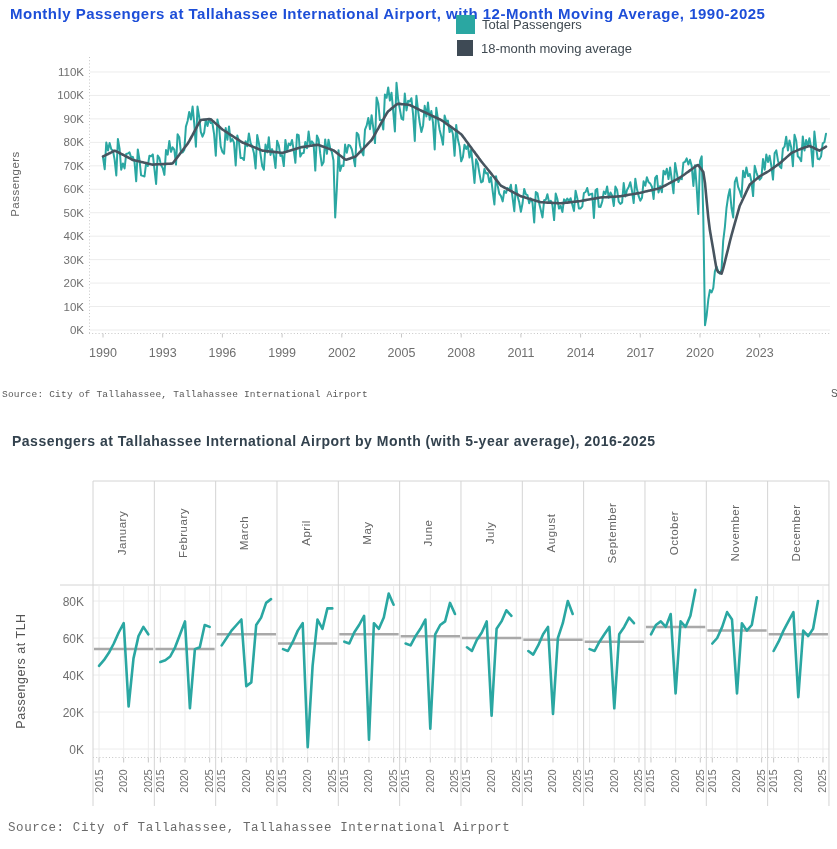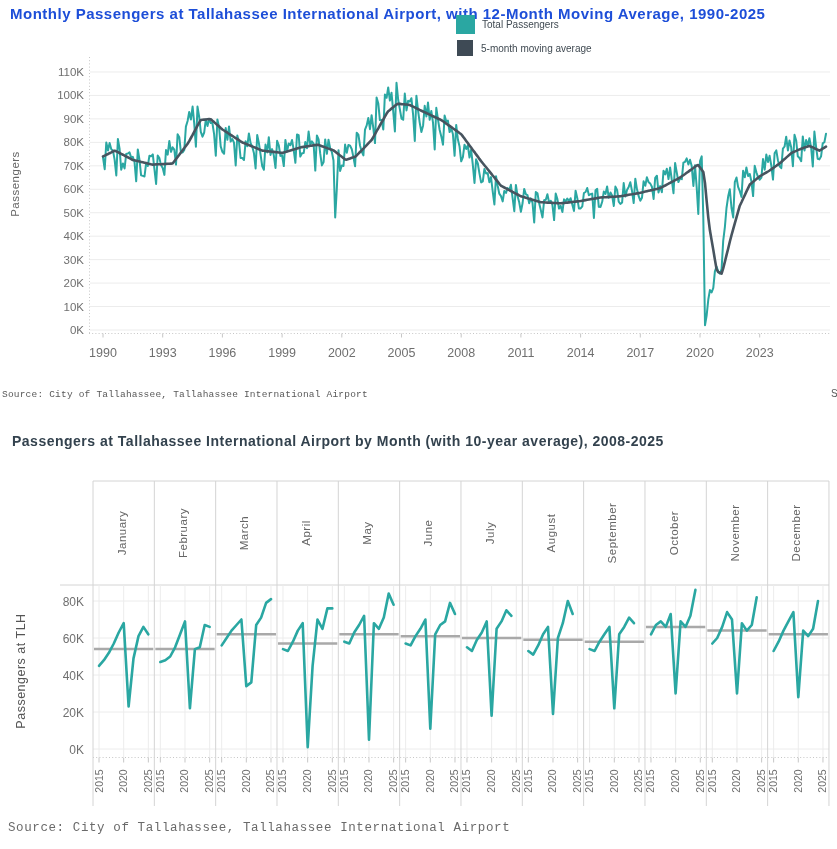--- a/index.html
+++ b/index.html
@@ -7,21 +7,21 @@
   body { width:837px; height:849px; position:relative; overflow:hidden;
          font-family:"Liberation Sans", sans-serif; }
   .chart-title { position:absolute; font-weight:bold; white-space:nowrap; letter-spacing:0.5px; }
   .t1 { left:10px; top:5px; font-size:15px; }
   .t2 { left:12px; top:433px; font-size:14px; }
   .legend { position:absolute; left:456px; top:15px; z-index:3; }
   .lrow { display:flex; align-items:center; margin-bottom:6px; }
   .sw  { display:inline-block; flex:none; }
   .sw1 { width:19px; height:19px; margin-right:7px; }
   .sw2 { width:16px; height:16px; margin:0 8px 0 1px; }
-  .ltext { font-size:10px; white-space:nowrap; }
+  .ltext { font-size:13px; white-space:nowrap; }
   .source { position:absolute; white-space:nowrap;font-family:Liberation Mono, monospace; }
   .s1 { left:2px; top:389px; font-size:9.5px; letter-spacing:0.2px; }
   .s2 { left:8px; top:821px; font-size:12.5px; letter-spacing:0.6px; }
   .clipped { position:absolute; left:831px; top:388px; width:6px; height:12px;
              overflow:hidden; font-size:10px; }
   svg { position:absolute; left:0; }
   #topsvg { top:0; }
   #botsvg { top:455px; }
   svg text { font-family:"Liberation Sans", sans-serif; }
 </style>
@@ -30,21 +30,21 @@
 
 <div class="chart-title t1" style="color: #1d4ed8;">Monthly Passengers at Tallahassee International Airport, with 12-Month Moving Average, 1990-2025</div>
 
 <div class="legend">
   <div class="lrow">
     <span class="sw sw1" style="background: rgb(42, 167, 162);"></span>
     <span class="ltext" style="color: rgb(64, 74, 82);">Total Passengers</span>
   </div>
   <div class="lrow">
     <span class="sw sw2" style="background: rgb(62, 74, 85);"></span>
-    <span class="ltext" style="color: rgb(64, 74, 82);">5-month moving average</span>
+    <span class="ltext" style="color: rgb(64, 74, 82);">18-month moving average</span>
   </div>
 </div>
 
 <svg id="topsvg" width="837" height="375" viewBox="0 0 837 375">
     <g>
       <line x1="90" y1="330" x2="830" y2="330" stroke="#ececec" stroke-width="1"></line>
       <line x1="90" y1="306.545" x2="830" y2="306.545" stroke="#ececec" stroke-width="1"></line>
       <line x1="90" y1="283.09000000000003" x2="830" y2="283.09000000000003" stroke="#ececec" stroke-width="1"></line>
       <line x1="90" y1="259.635" x2="830" y2="259.635" stroke="#ececec" stroke-width="1"></line>
       <line x1="90" y1="236.18" x2="830" y2="236.18" stroke="#ececec" stroke-width="1"></line>
@@ -97,21 +97,21 @@
       <text x="759.6999999999999" y="357" fill="#6f6f6f" font-size="12.5" text-anchor="middle">2023</text>
       <text x="19" y="184" fill="#666666" font-size="11.5" text-anchor="middle" transform="rotate(-90 19 184)" letter-spacing="0.5">Passengers</text>
     </g>
     <polyline points="103.0,157.3 104.7,169.2 106.3,142.4 108.0,150.5 109.6,142.9 111.3,149.3 113.0,150.6 114.6,159.6 116.3,175.4 117.9,138.9 119.6,149.0 121.2,169.7 122.9,163.4 124.6,168.5 126.2,153.9 127.9,153.5 129.5,152.4 131.2,157.6 132.8,156.9 134.5,161.8 136.2,181.3 137.8,149.4 139.5,159.8 141.1,175.4 142.8,175.9 144.5,176.5 146.1,163.3 147.8,166.0 149.4,155.8 151.1,156.2 152.8,154.4 154.4,168.9 156.1,183.9 157.7,155.5 159.4,158.1 161.0,165.1 162.7,168.1 164.4,174.9 166.0,150.0 167.7,154.6 169.3,141.0 171.0,151.8 172.6,147.3 174.3,149.7 176.0,164.6 177.6,134.3 179.3,137.3 180.9,152.2 182.6,152.4 184.3,150.0 185.9,126.6 187.6,121.0 189.2,112.0 190.9,119.5 192.6,106.6 194.2,123.1 195.9,146.8 197.5,106.6 199.2,117.0 200.8,131.9 202.5,136.7 204.2,132.5 205.8,119.5 207.5,126.1 209.1,118.9 210.8,123.1 212.4,123.0 214.1,134.1 215.8,155.7 217.4,119.4 219.1,127.4 220.7,146.4 222.4,151.9 224.1,153.8 225.7,128.0 227.4,139.8 229.0,126.4 230.7,141.6 232.3,139.0 234.0,142.6 235.7,165.5 237.3,135.5 239.0,142.0 240.6,158.0 242.3,158.0 244.0,160.0 245.6,141.3 247.3,146.2 248.9,133.4 250.6,143.2 252.3,146.7 253.9,152.9 255.6,168.5 257.2,135.0 258.9,143.2 260.5,154.1 262.2,166.0 263.9,169.8 265.5,144.5 267.2,152.4 268.8,137.2 270.5,155.0 272.1,149.1 273.8,155.3 275.5,167.9 277.1,140.8 278.8,145.3 280.4,155.9 282.1,155.3 283.8,166.1 285.4,139.9 287.1,151.5 288.7,143.4 290.4,145.2 292.0,140.0 293.7,149.9 295.4,162.8 297.0,134.5 298.7,135.2 300.3,156.6 302.0,153.2 303.7,153.1 305.3,141.9 307.0,148.2 308.6,131.5 310.3,144.8 311.9,141.3 313.6,143.9 315.3,170.6 316.9,135.4 318.6,139.4 320.2,153.4 321.9,165.4 323.6,162.1 325.2,139.4 326.9,153.8 328.5,139.7 330.2,148.4 331.9,152.2 333.5,160.5 335.2,217.4 336.8,189.3 338.5,150.2 340.1,171.0 341.8,165.4 343.5,166.0 345.1,144.6 346.8,152.8 348.4,144.9 350.1,145.7 351.8,149.3 353.4,157.1 355.1,166.2 356.7,132.8 358.4,134.6 360.0,145.5 361.7,151.6 363.4,155.4 365.0,129.6 366.7,125.4 368.3,118.0 370.0,129.2 371.6,115.2 373.3,128.0 375.0,143.1 376.6,97.4 378.3,103.4 379.9,120.1 381.6,120.0 383.3,129.5 384.9,94.5 386.6,97.8 388.2,87.5 389.9,100.6 391.5,92.7 393.2,111.1 394.9,131.4 396.5,82.8 398.2,100.0 399.8,108.9 401.5,118.6 403.2,119.8 404.8,93.5 406.5,110.4 408.1,100.8 409.8,101.5 411.4,98.2 413.1,114.6 414.8,141.0 416.4,95.7 418.1,110.9 419.7,122.6 421.4,132.0 423.1,125.4 424.7,105.8 426.4,116.5 428.0,102.5 429.7,119.8 431.3,111.0 433.0,122.6 434.7,149.4 436.3,107.8 438.0,119.7 439.6,129.7 441.3,136.4 443.0,144.7 444.6,115.6 446.3,121.5 447.9,120.6 449.6,132.1 451.3,128.4 452.9,134.1 454.6,155.8 456.2,124.9 457.9,139.6 459.5,146.2 461.2,161.3 462.9,157.2 464.5,144.7 466.2,149.0 467.8,145.4 469.5,157.5 471.1,149.7 472.8,164.6 474.5,183.0 476.1,159.3 477.8,163.5 479.4,173.1 481.1,182.4 482.8,181.3 484.4,169.0 486.1,173.5 487.7,173.1 489.4,182.2 491.0,177.1 492.7,191.3 494.4,204.4 496.0,176.2 497.7,185.9 499.3,193.7 501.0,196.1 502.7,201.4 504.3,190.9 506.0,192.9 507.6,188.1 509.3,190.1 510.9,184.8 512.6,197.9 514.3,211.2 515.9,184.9 517.6,196.3 519.2,202.3 520.9,211.8 522.6,203.0 524.2,188.9 525.9,194.3 527.5,195.2 529.2,203.2 530.8,198.4 532.5,202.7 534.2,222.4 535.8,192.1 537.5,193.3 539.1,203.1 540.8,210.1 542.5,217.5 544.1,200.3 545.8,199.8 547.4,194.3 549.1,202.5 550.8,200.8 552.4,204.7 554.1,220.1 555.7,193.6 557.4,199.1 559.0,208.6 560.7,205.9 562.4,212.0 564.0,199.3 565.7,201.3 567.3,198.6 569.0,201.2 570.6,198.2 572.3,204.4 574.0,211.0 575.6,190.7 577.3,198.2 578.9,208.4 580.6,208.4 582.3,206.3 583.9,193.0 585.6,192.0 587.2,188.0 588.9,195.3 590.5,194.2 592.2,193.6 593.9,218.0 595.5,190.2 597.2,188.9 598.8,206.8 600.5,206.9 602.2,201.8 603.8,191.6 605.5,194.0 607.1,186.5 608.8,197.8 610.5,192.5 612.1,195.4 613.8,206.0 615.4,186.6 617.1,190.0 618.7,201.7 620.4,204.0 622.1,202.6 623.7,183.0 625.4,196.6 627.0,190.0 628.7,186.9 630.3,182.2 632.0,190.9 633.7,203.0 635.3,178.7 637.0,189.3 638.6,195.9 640.3,200.7 642.0,197.7 643.6,181.3 645.3,185.7 646.9,177.3 648.6,182.2 650.3,183.6 651.9,186.7 653.6,198.9 655.2,177.9 656.9,175.7 658.5,192.5 660.2,186.1 661.9,192.3 663.5,170.7 665.2,174.4 666.8,168.7 668.5,179.1 670.1,167.5 671.8,179.8 673.5,193.2 675.1,163.0 676.8,172.7 678.4,182.1 680.1,178.4 681.8,179.2 683.4,162.6 685.1,161.8 686.7,158.4 688.4,164.5 690.0,159.7 691.7,166.1 693.4,186.0 695.0,165.2 696.7,187.5 698.3,213.9 700.0,161.1 701.7,156.4 703.3,217.4 705.0,325.3 706.6,315.9 708.3,299.5 709.9,290.1 711.6,292.5 713.3,287.8 714.9,271.4 716.6,266.7 718.2,271.4 719.9,273.7 721.6,269.0 723.2,240.9 724.9,226.8 726.5,208.0 728.2,196.3 729.8,189.3 731.5,208.0 733.2,217.4 734.8,182.2 736.5,177.5 738.1,186.9 739.8,191.2 741.5,196.9 743.1,170.8 744.8,177.3 746.4,167.5 748.1,176.0 749.8,174.0 751.4,181.4 753.1,196.1 754.7,165.8 756.4,172.3 758.0,177.1 759.7,179.7 761.4,177.7 763.0,159.1 764.7,169.7 766.3,154.5 768.0,162.1 769.6,155.8 771.3,165.7 773.0,179.6 774.6,153.3 776.3,150.4 777.9,160.2 779.6,166.3 781.3,168.2 782.9,148.7 784.6,146.5 786.2,136.7 787.9,150.5 789.5,140.5 791.2,147.3 792.9,166.2 794.5,134.7 796.2,140.5 797.8,156.3 799.5,158.0 801.2,161.2 802.8,136.4 804.5,150.5 806.1,140.1 807.8,145.5 809.4,138.3 811.1,147.1 812.8,166.4 814.4,131.5 816.1,147.1 817.7,158.8 819.4,159.4 821.1,156.2 822.7,143.4 824.4,142.2 826.0,133.7" fill="none" stroke="#2aa7a2" stroke-width="2" stroke-linejoin="round" stroke-linecap="round"></polyline>
     <polyline points="103.0,156.4 104.7,155.6 106.3,154.8 108.0,154.0 109.6,153.2 111.3,152.4 113.0,151.5 114.6,150.7 116.3,151.3 117.9,152.1 119.6,153.0 121.2,153.9 122.9,154.7 124.6,155.6 126.2,156.5 127.9,157.3 129.5,158.2 131.2,159.1 132.8,160.0 134.5,160.3 136.2,160.7 137.8,161.1 139.5,161.5 141.1,161.9 142.8,162.3 144.5,162.7 146.1,163.1 147.8,163.5 149.4,163.9 151.1,164.3 152.8,164.6 154.4,164.5 156.1,164.4 157.7,164.3 159.4,164.3 161.0,164.2 162.7,164.1 164.4,164.0 166.0,163.9 167.7,163.8 169.3,163.7 171.0,163.6 172.6,163.5 174.3,161.3 176.0,159.1 177.6,156.9 179.3,154.7 180.9,152.5 182.6,150.3 184.3,148.1 185.9,145.9 187.6,143.7 189.2,141.1 190.9,138.0 192.6,134.9 194.2,131.8 195.9,128.7 197.5,125.6 199.2,122.6 200.8,120.0 202.5,119.8 204.2,119.6 205.8,119.5 207.5,119.3 209.1,119.1 210.8,119.2 212.4,120.7 214.1,122.1 215.8,123.6 217.4,125.1 219.1,126.5 220.7,128.0 222.4,129.5 224.1,130.5 225.7,131.6 227.4,132.7 229.0,133.8 230.7,134.8 232.3,135.9 234.0,137.0 235.7,138.1 237.3,139.1 239.0,140.2 240.6,141.3 242.3,142.4 244.0,143.0 245.6,143.7 247.3,144.4 248.9,145.1 250.6,145.8 252.3,146.5 253.9,147.1 255.6,147.8 257.2,148.5 258.9,149.2 260.5,149.9 262.2,150.6 263.9,150.8 265.5,151.0 267.2,151.2 268.8,151.4 270.5,151.5 272.1,151.7 273.8,151.9 275.5,152.1 277.1,152.3 278.8,152.5 280.4,152.7 282.1,152.9 283.8,152.4 285.4,151.9 287.1,151.4 288.7,151.0 290.4,150.5 292.0,150.0 293.7,149.5 295.4,149.0 297.0,148.5 298.7,148.0 300.3,147.5 302.0,147.1 303.7,146.8 305.3,146.6 307.0,146.3 308.6,146.1 310.3,145.8 311.9,145.6 313.6,145.3 315.3,145.1 316.9,144.9 318.6,144.9 320.2,145.6 321.9,146.2 323.6,146.8 325.2,147.4 326.9,148.0 328.5,148.6 330.2,149.2 331.9,149.8 333.5,150.4 335.2,151.6 336.8,152.9 338.5,154.2 340.1,155.5 341.8,156.8 343.5,158.1 345.1,159.4 346.8,159.6 348.4,159.0 350.1,158.4 351.8,157.8 353.4,157.3 355.1,156.7 356.7,155.4 358.4,153.7 360.0,152.0 361.7,150.3 363.4,148.6 365.0,146.9 366.7,145.1 368.3,143.4 370.0,141.7 371.6,140.0 373.3,137.1 375.0,134.2 376.6,131.2 378.3,128.3 379.9,125.4 381.6,122.4 383.3,119.5 384.9,116.6 386.6,113.6 388.2,111.3 389.9,110.0 391.5,108.6 393.2,107.2 394.9,105.8 396.5,104.5 398.2,103.7 399.8,103.9 401.5,104.1 403.2,104.2 404.8,104.4 406.5,104.5 408.1,104.7 409.8,105.0 411.4,105.8 413.1,106.6 414.8,107.4 416.4,108.3 418.1,109.1 419.7,109.9 421.4,110.7 423.1,111.5 424.7,112.3 426.4,113.0 428.0,113.8 429.7,114.6 431.3,115.4 433.0,116.2 434.7,117.0 436.3,117.7 438.0,118.5 439.6,119.3 441.3,120.1 443.0,121.3 444.6,122.4 446.3,123.6 447.9,124.8 449.6,125.9 451.3,127.1 452.9,128.3 454.6,129.5 456.2,130.6 457.9,131.8 459.5,133.0 461.2,134.2 462.9,136.4 464.5,138.6 466.2,140.9 467.8,143.1 469.5,145.4 471.1,147.6 472.8,149.9 474.5,152.1 476.1,154.4 477.8,156.6 479.4,158.9 481.1,161.1 482.8,163.2 484.4,165.2 486.1,167.3 487.7,169.3 489.4,171.4 491.0,173.4 492.7,175.5 494.4,177.5 496.0,179.6 497.7,181.6 499.3,183.7 501.0,185.8 502.7,186.6 504.3,187.5 506.0,188.4 507.6,189.3 509.3,190.1 510.9,191.0 512.6,191.9 514.3,192.8 515.9,193.7 517.6,194.5 519.2,195.4 520.9,196.3 522.6,196.8 524.2,197.3 525.9,197.8 527.5,198.3 529.2,198.7 530.8,199.2 532.5,199.7 534.2,200.2 535.8,200.7 537.5,201.2 539.1,201.7 540.8,202.2 542.5,202.3 544.1,202.4 545.8,202.5 547.4,202.6 549.1,202.7 550.8,202.8 552.4,202.9 554.1,203.0 555.7,203.0 557.4,203.1 559.0,203.2 560.7,203.3 562.4,203.1 564.0,203.0 565.7,202.8 567.3,202.6 569.0,202.4 570.6,202.2 572.3,202.0 574.0,201.8 575.6,201.6 577.3,201.4 578.9,201.2 580.6,201.0 582.3,200.7 583.9,200.4 585.6,200.1 587.2,199.8 588.9,199.5 590.5,199.2 592.2,198.9 593.9,198.7 595.5,198.4 597.2,198.1 598.8,197.8 600.5,197.5 602.2,197.4 603.8,197.3 605.5,197.2 607.1,197.1 608.8,197.0 610.5,196.9 612.1,196.8 613.8,196.7 615.4,196.6 617.1,196.5 618.7,196.4 620.4,196.3 622.1,196.0 623.7,195.7 625.4,195.4 627.0,195.1 628.7,194.8 630.3,194.5 632.0,194.3 633.7,194.0 635.3,193.7 637.0,193.4 638.6,193.1 640.3,192.8 642.0,192.4 643.6,192.0 645.3,191.6 646.9,191.2 648.6,190.8 650.3,190.4 651.9,190.1 653.6,189.7 655.2,189.3 656.9,188.9 658.5,188.5 660.2,188.1 661.9,187.2 663.5,186.3 665.2,185.5 666.8,184.6 668.5,183.7 670.1,182.8 671.8,181.9 673.5,181.1 675.1,180.2 676.8,179.3 678.4,178.4 680.1,177.5 681.8,176.3 683.4,175.2 685.1,174.0 686.7,172.8 688.4,171.6 690.0,170.4 691.7,169.2 693.4,168.0 695.0,166.8 696.7,165.6 698.3,165.1 700.0,167.4 701.7,169.7 703.3,171.9 705.0,183.2 706.6,200.4 708.3,217.6 709.9,230.3 711.6,240.1 713.3,249.9 714.9,259.6 716.6,269.4 718.2,272.0 719.9,272.8 721.6,273.6 723.2,268.4 724.9,261.7 726.5,255.1 728.2,248.5 729.8,241.8 731.5,235.2 733.2,229.1 734.8,223.3 736.5,217.4 738.1,211.6 739.8,205.7 741.5,202.2 743.1,198.7 744.8,195.1 746.4,191.6 748.1,188.1 749.8,184.6 751.4,183.2 753.1,181.8 754.7,180.5 756.4,179.1 758.0,177.7 759.7,176.4 761.4,175.4 763.0,174.4 764.7,173.4 766.3,172.5 768.0,171.5 769.6,170.5 771.3,169.3 773.0,168.2 774.6,167.0 776.3,165.8 777.9,164.6 779.6,163.5 781.3,162.0 782.9,160.5 784.6,159.1 786.2,157.6 787.9,156.1 789.5,154.7 791.2,153.2 792.9,152.3 794.5,151.6 796.2,150.9 797.8,150.1 799.5,149.4 801.2,148.8 802.8,148.2 804.5,147.6 806.1,147.1 807.8,146.5 809.4,145.9 811.1,146.7 812.8,147.4 814.4,148.2 816.1,149.0 817.7,149.8 819.4,150.6 821.1,149.6 822.7,148.6 824.4,147.6 826.0,146.7" fill="none" stroke="#47545f" stroke-width="2.6" stroke-linejoin="round" stroke-linecap="round"></polyline>
   </svg>
 
 <div class="source s1" style="color: rgb(89, 89, 89);">Source: City of Tallahassee, Tallahassee International Airport</div>
 <div class="clipped" style="color: rgb(89, 89, 89);">S</div>
 
-<div class="chart-title t2" style="color: rgb(51, 66, 78);">Passengers at Tallahassee International Airport by Month (with 10-year average),  2008-2025</div>
+<div class="chart-title t2" style="color: rgb(51, 66, 78);">Passengers at Tallahassee International Airport by Month (with 5-year average),  2016-2025</div>
 
 <svg id="botsvg" width="837" height="360" viewBox="0 455 837 360">
     <g>
       <line x1="93" y1="749" x2="829" y2="749" stroke="#ececec" stroke-width="1"></line>
       <line x1="93" y1="712" x2="829" y2="712" stroke="#ececec" stroke-width="1"></line>
       <line x1="93" y1="675" x2="829" y2="675" stroke="#ececec" stroke-width="1"></line>
       <line x1="93" y1="638" x2="829" y2="638" stroke="#ececec" stroke-width="1"></line>
       <line x1="93" y1="601" x2="829" y2="601" stroke="#ececec" stroke-width="1"></line>
       <line x1="93" y1="757.5" x2="829" y2="757.5" stroke="#c6c6c6" stroke-width="1" stroke-dasharray="1 2.2"></line>
       <line x1="93" y1="481" x2="829" y2="481" stroke="#d4d4d4" stroke-width="1"></line>

